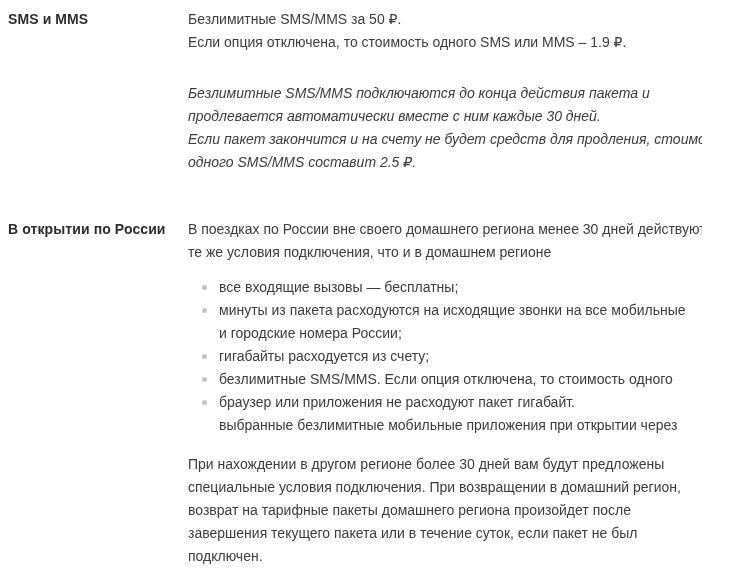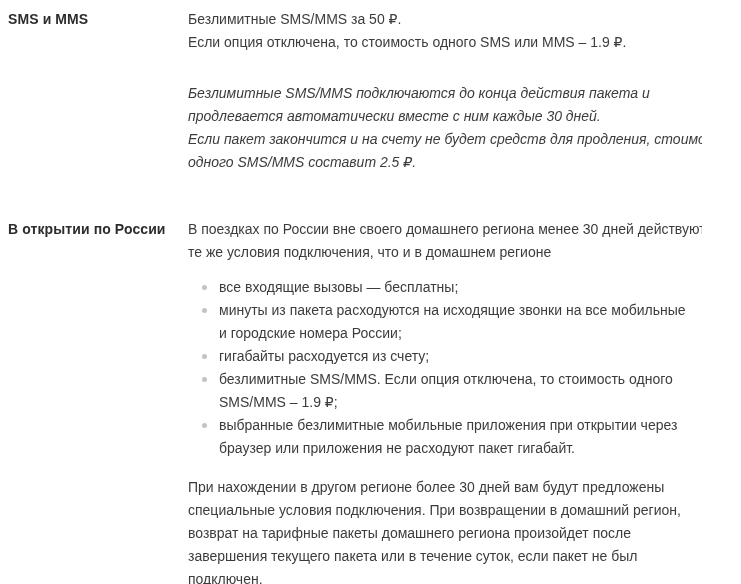--- a/index.html
+++ b/index.html
@@ -110,26 +110,25 @@
           <span class="line">минуты из пакета расходуются на исходящие звонки на все мобильные</span>
           <span class="line">и городские номера России;</span>
         </li>
         <li>
           <span class="dot"></span>
           <span class="line">гигабайты расходуется из счету;</span>
         </li>
         <li>
           <span class="dot"></span>
           <span class="line">безлимитные SMS/MMS. Если опция отключена, то стоимость одного</span>
-          <span class="line">SMS/MMS – 1.9 ₽;</span>
         </li>
         <li>
           <span class="dot"></span>
+          <span class="line">браузер или приложения не расходуют пакет гигабайт.</span>
           <span class="line">выбранные безлимитные мобильные приложения при открытии через</span>
-          <span class="line">браузер или приложения не расходуют пакет гигабайт.</span>
         </li>
       </ul>
       <p class="para outro">
         <span class="line">При нахождении в другом регионе более 30 дней вам будут предложены</span>
         <span class="line">специальные условия подключения. При возвращении в домашний регион,</span>
         <span class="line">возврат на тарифные пакеты домашнего региона произойдет после</span>
         <span class="line">завершения текущего пакета или в течение суток, если пакет не был</span>
         <span class="line">подключен.</span>
       </p>
     </div>

